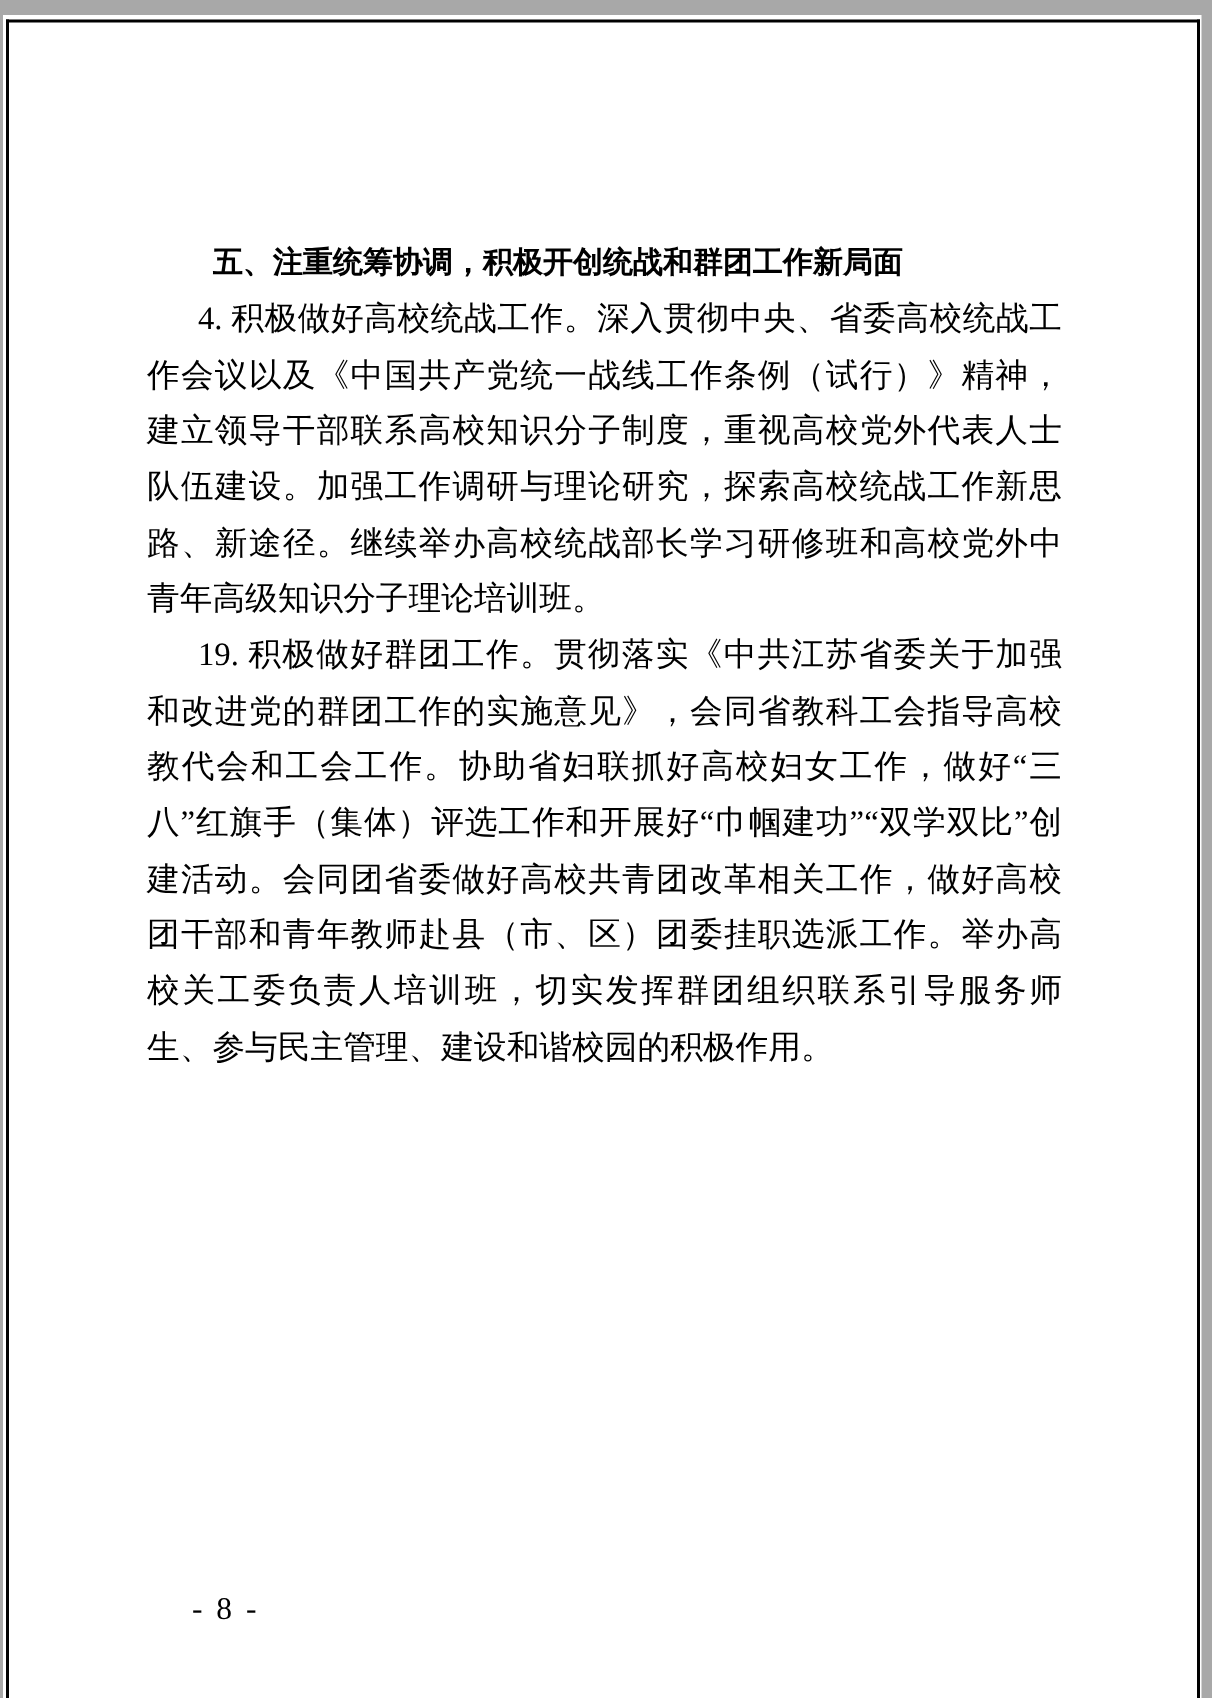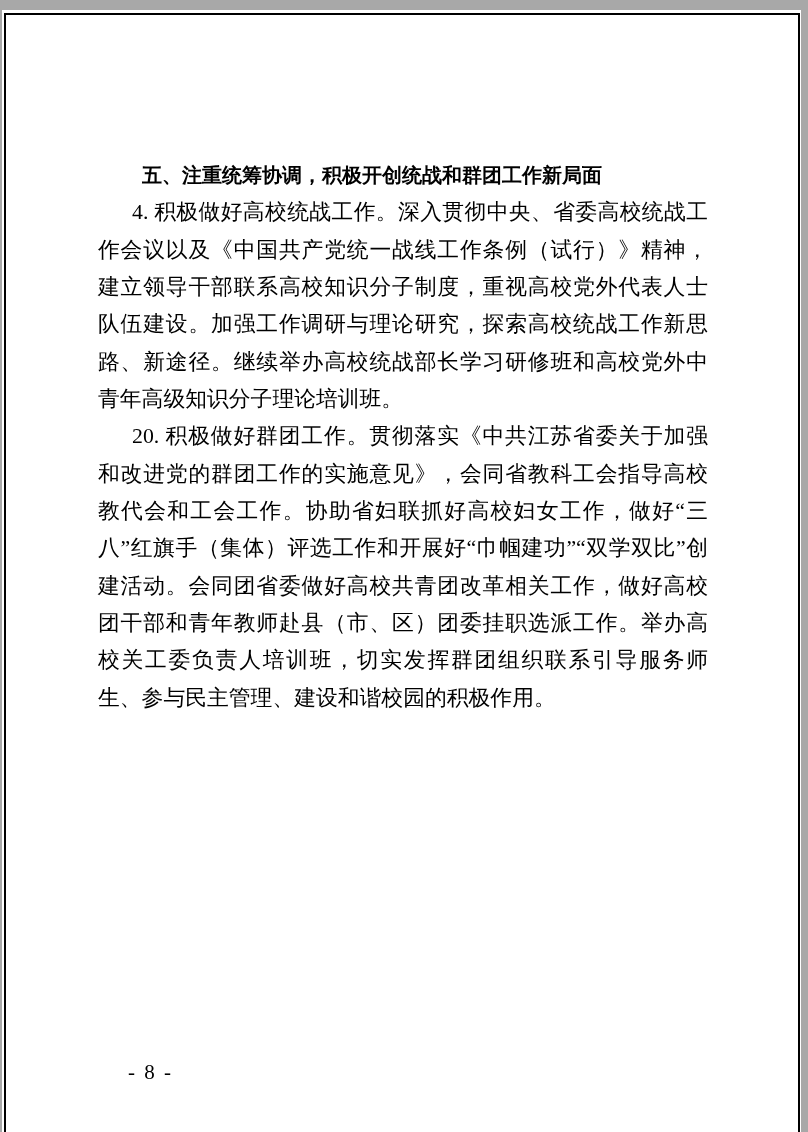--- a/index.html
+++ b/index.html
@@ -74,16 +74,16 @@
 <body>
 
 <div class="strip-top"></div>
 <div class="strip-left"></div>
 <div class="strip-right"></div>
 
 <div class="page">
   <div class="content">
     <h2 class="heading">五、注重统筹协调，积极开创统战和群团工作新局面</h2>
     <p class="paragraph">4. 积极做好高校统战工作。深入贯彻中央、省委高校统战工作会议以及《中国共产党统一战线工作条例（试行）》精神，建立领导干部联系高校知识分子制度，重视高校党外代表人士队伍建设。加强工作调研与理论研究，探索高校统战工作新思路、新途径。继续举办高校统战部长学习研修班和高校党外中青年高级知识分子理论培训班。</p>
-    <p class="paragraph">20. 积极做好群团工作。贯彻落实《中共江苏省委关于加强和改进党的群团工作的实施意见》，会同省教科工会指导高校教代会和工会工作。协助省妇联抓好高校妇女工作，做好“三八”红旗手（集体）评选工作和开展好“巾帼建功”“双学双比”创建活动。会同团省委做好高校共青团改革相关工作，做好高校团干部和青年教师赴县（市、区）团委挂职选派工作。举办高校关工委负责人培训班，切实发挥群团组织联系引导服务师生、参与民主管理、建设和谐校园的积极作用。</p>
+    <p class="paragraph">19. 积极做好群团工作。贯彻落实《中共江苏省委关于加强和改进党的群团工作的实施意见》，会同省教科工会指导高校教代会和工会工作。协助省妇联抓好高校妇女工作，做好“三八”红旗手（集体）评选工作和开展好“巾帼建功”“双学双比”创建活动。会同团省委做好高校共青团改革相关工作，做好高校团干部和青年教师赴县（市、区）团委挂职选派工作。举办高校关工委负责人培训班，切实发挥群团组织联系引导服务师生、参与民主管理、建设和谐校园的积极作用。</p>
   </div>
   <div class="page-number">- 8 -</div>
 </div>
 
 </body></html>

